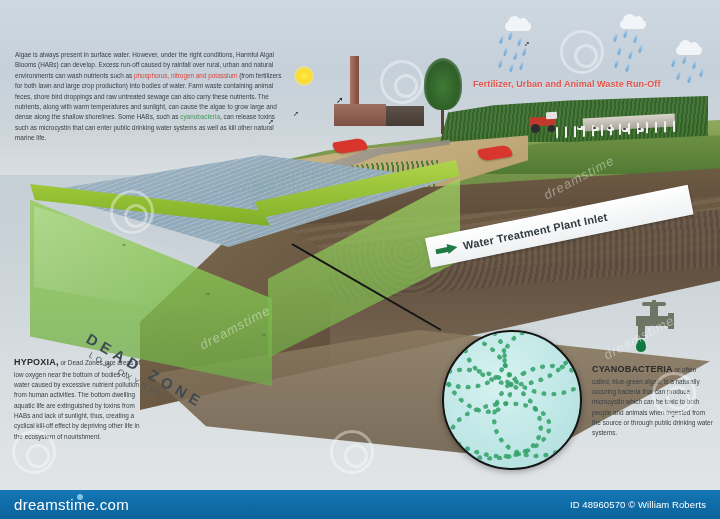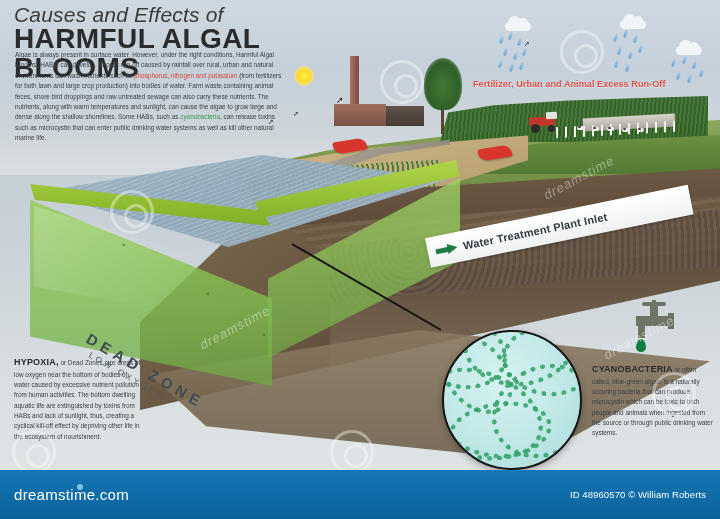--- a/index.html
+++ b/index.html
@@ -292,21 +292,21 @@
     content:""; position:absolute; left:11px; top:11px; width:18px; height:18px;
     border-radius:50%; border:3px solid rgba(255,255,255,.40);
   }
   .wm-text {
     position:absolute; font-size:13px; color: rgba(255,255,255,.40);
     font-style: italic; letter-spacing:1px; pointer-events:none;
   }
 
   
   .footer {
-    position:absolute; left:0; bottom:0; width:720px; height:49px;
+    position:absolute; left:0; bottom:0; width:720px; height:29px;
     background: linear-gradient(180deg,#1477b5 0%, #0f6ba6 55%, #0d639b 100%);
     display:flex; align-items:center; justify-content:space-between; padding:0 14px;
   }
   .ds-logo { position:relative; font-size:15px; color:#ffffff; letter-spacing:.3px; }
   .ds-logo .dot {
     position:absolute; left:63px; top:-2px; width:6px; height:6px; border-radius:50%;
     background:#7fc3ea;
   }
   .credit { font-size:9.5px; color:#ffffff; font-weight:normal; letter-spacing:.1px; }
 </style>
@@ -396,28 +396,24 @@
   <div class="water-surface"></div>
   <div class="algae-rim-left"></div>
   <div class="algae-rim-right"></div>
   <div class="water-body-left"></div>
   <div class="water-body-right"></div>
   <div class="water-sheen"></div>
   <div class="fish" style="left:122px; top:243px;">❞</div>
   <div class="fish" style="left:206px; top:292px;">❞</div>
   <div class="fish" style="left:262px; top:333px;">❞</div>
 
-  <div class="title-wrap">
-    <div class="title-small">Causes and Effects of</div>
-    <div class="title-big">HARMFUL ALGAL BLOOMS</div>
-  </div>
 
   <p class="intro"><span>Algae is always present in surface water. However, under the right conditions, Harmful Algal Blooms (HABs) can develop. Excess run-off caused by rainfall over rural, urban and natural environments can wash nutrients such as </span><span class="hl-red">phosphorus, nitrogen and potassium</span><span> (from fertilizers for both lawn and large crop production) into bodies of water. Farm waste containing animal feces, shore bird droppings and raw untreated sewage can also carry these nutrients. The nutrients, along with warm temperatures and sunlight, can cause the algae to grow large and dense along the shallow shorelines. Some HABs, such as </span><span class="hl-green">cyanobacteria</span><span>, can release toxins such as microcystin that can enter public drinking water systems as well as kill other natural marine life.</span></p>
 
-  <div class="runoff-label">Fertilizer, Urban and Animal Excess Run-Off</div>
+  <div class="runoff-label">Fertilizer, Urban and Animal Waste Run-Off</div>
 
   <div class="deadzone">
     <div class="dz-main">DEAD ZONE</div>
     <div class="dz-sub">LOW OXYGEN</div>
   </div>
 
   <div class="banner">
     <span class="arrow-green"></span>
     <span class="banner-text">Water Treatment Plant Inlet</span>
   </div>

